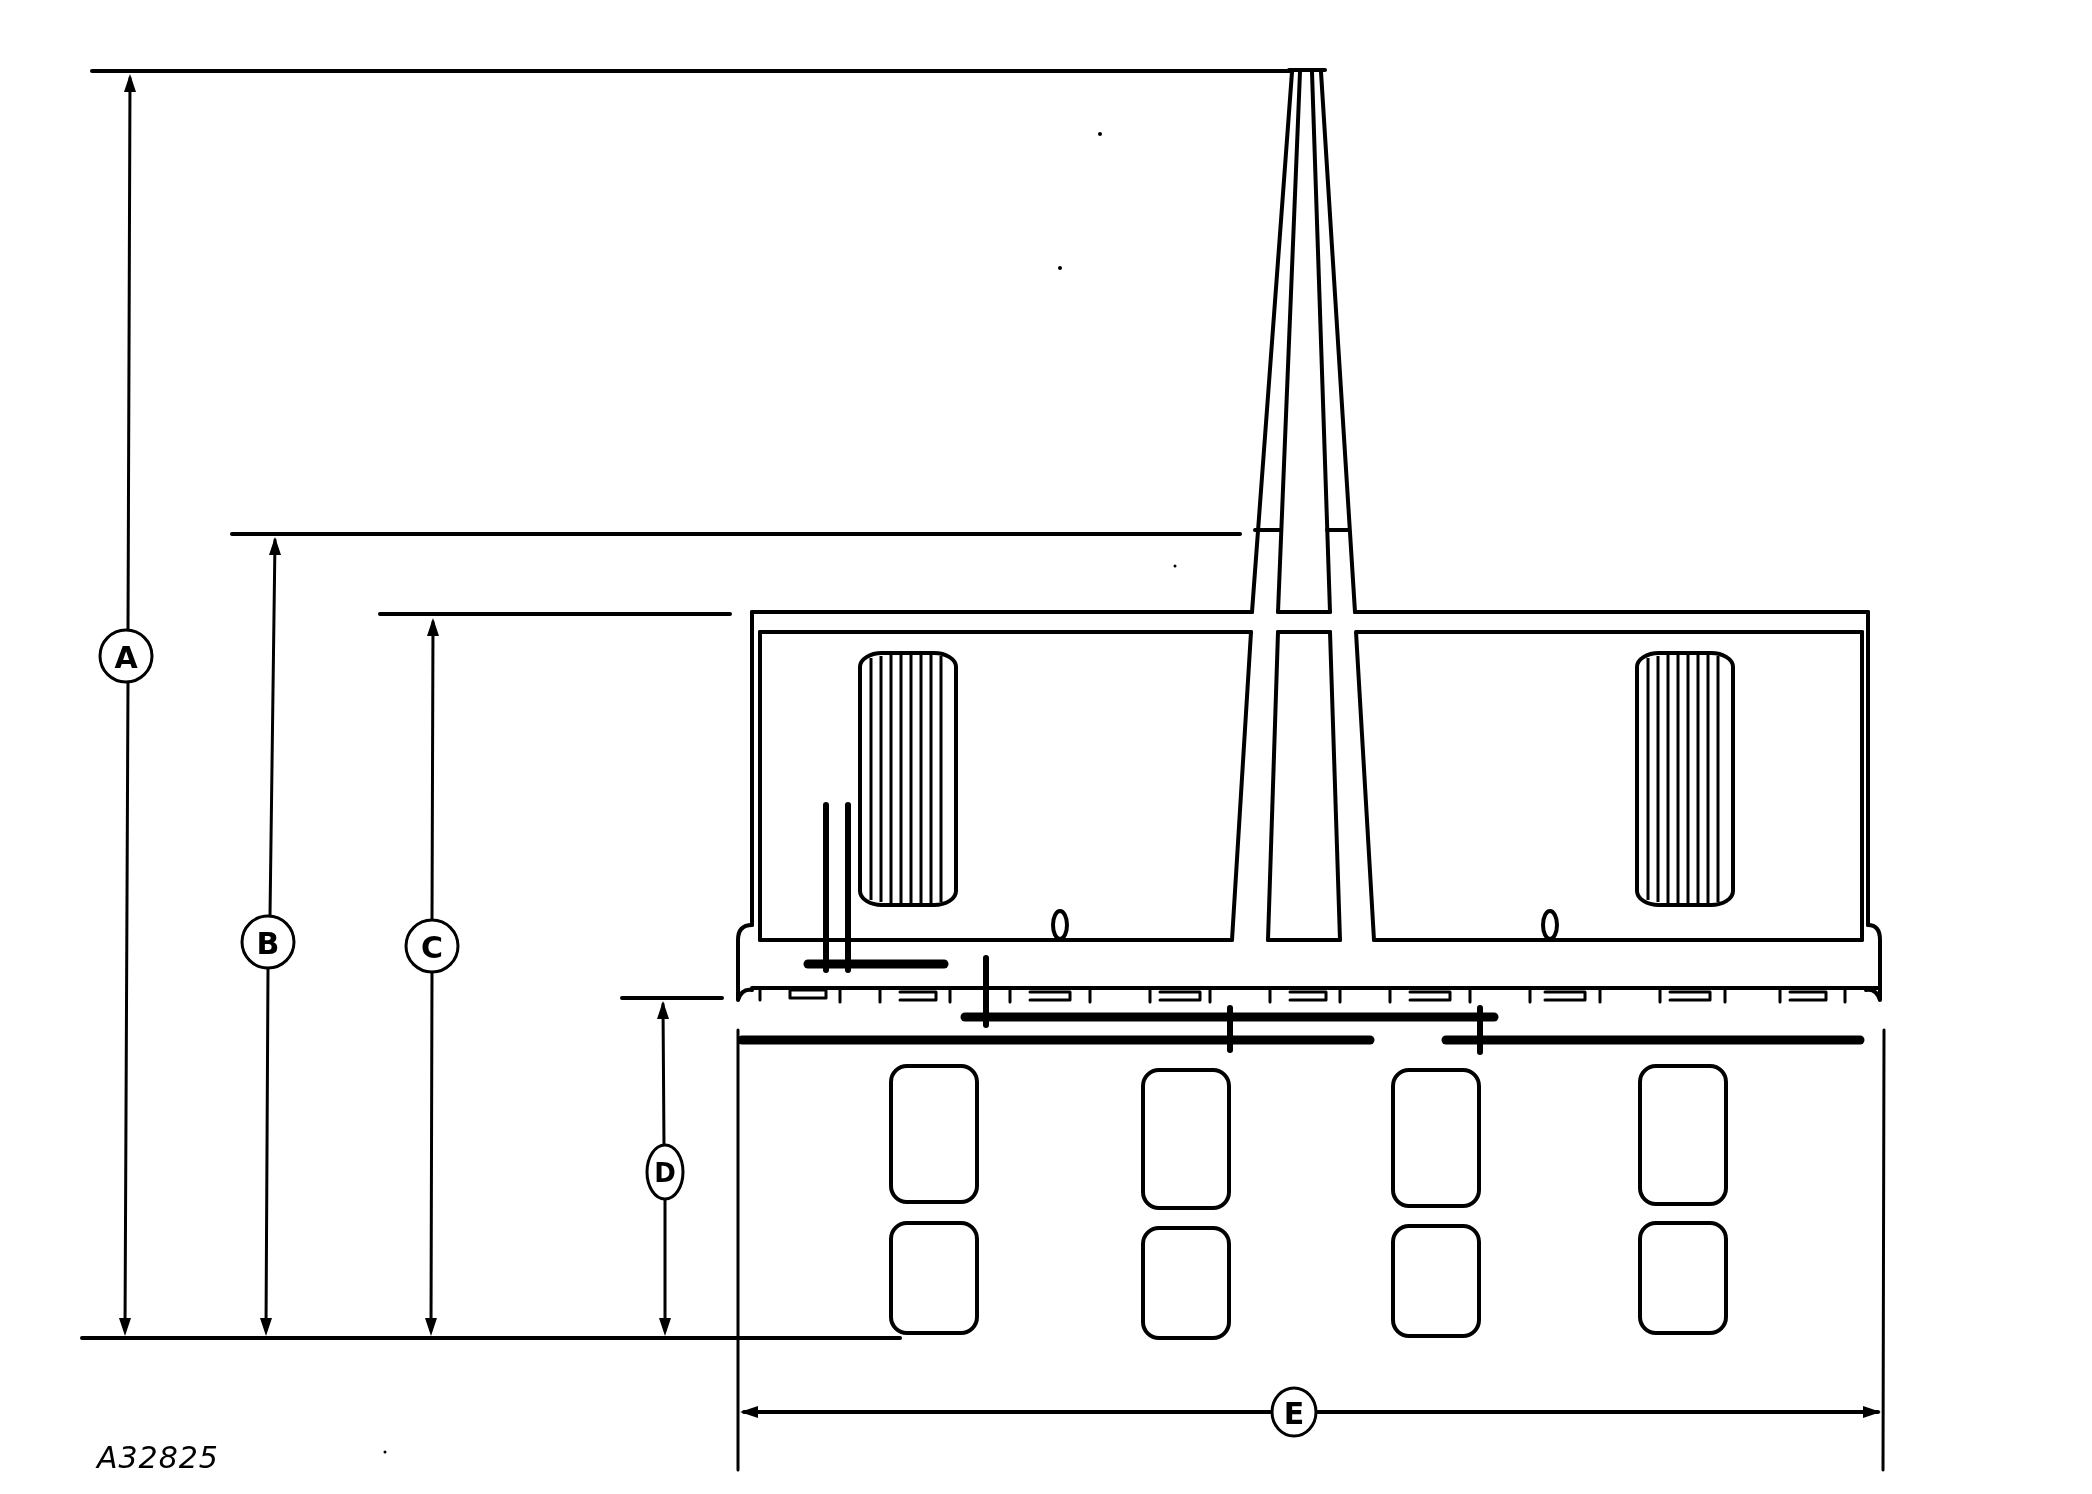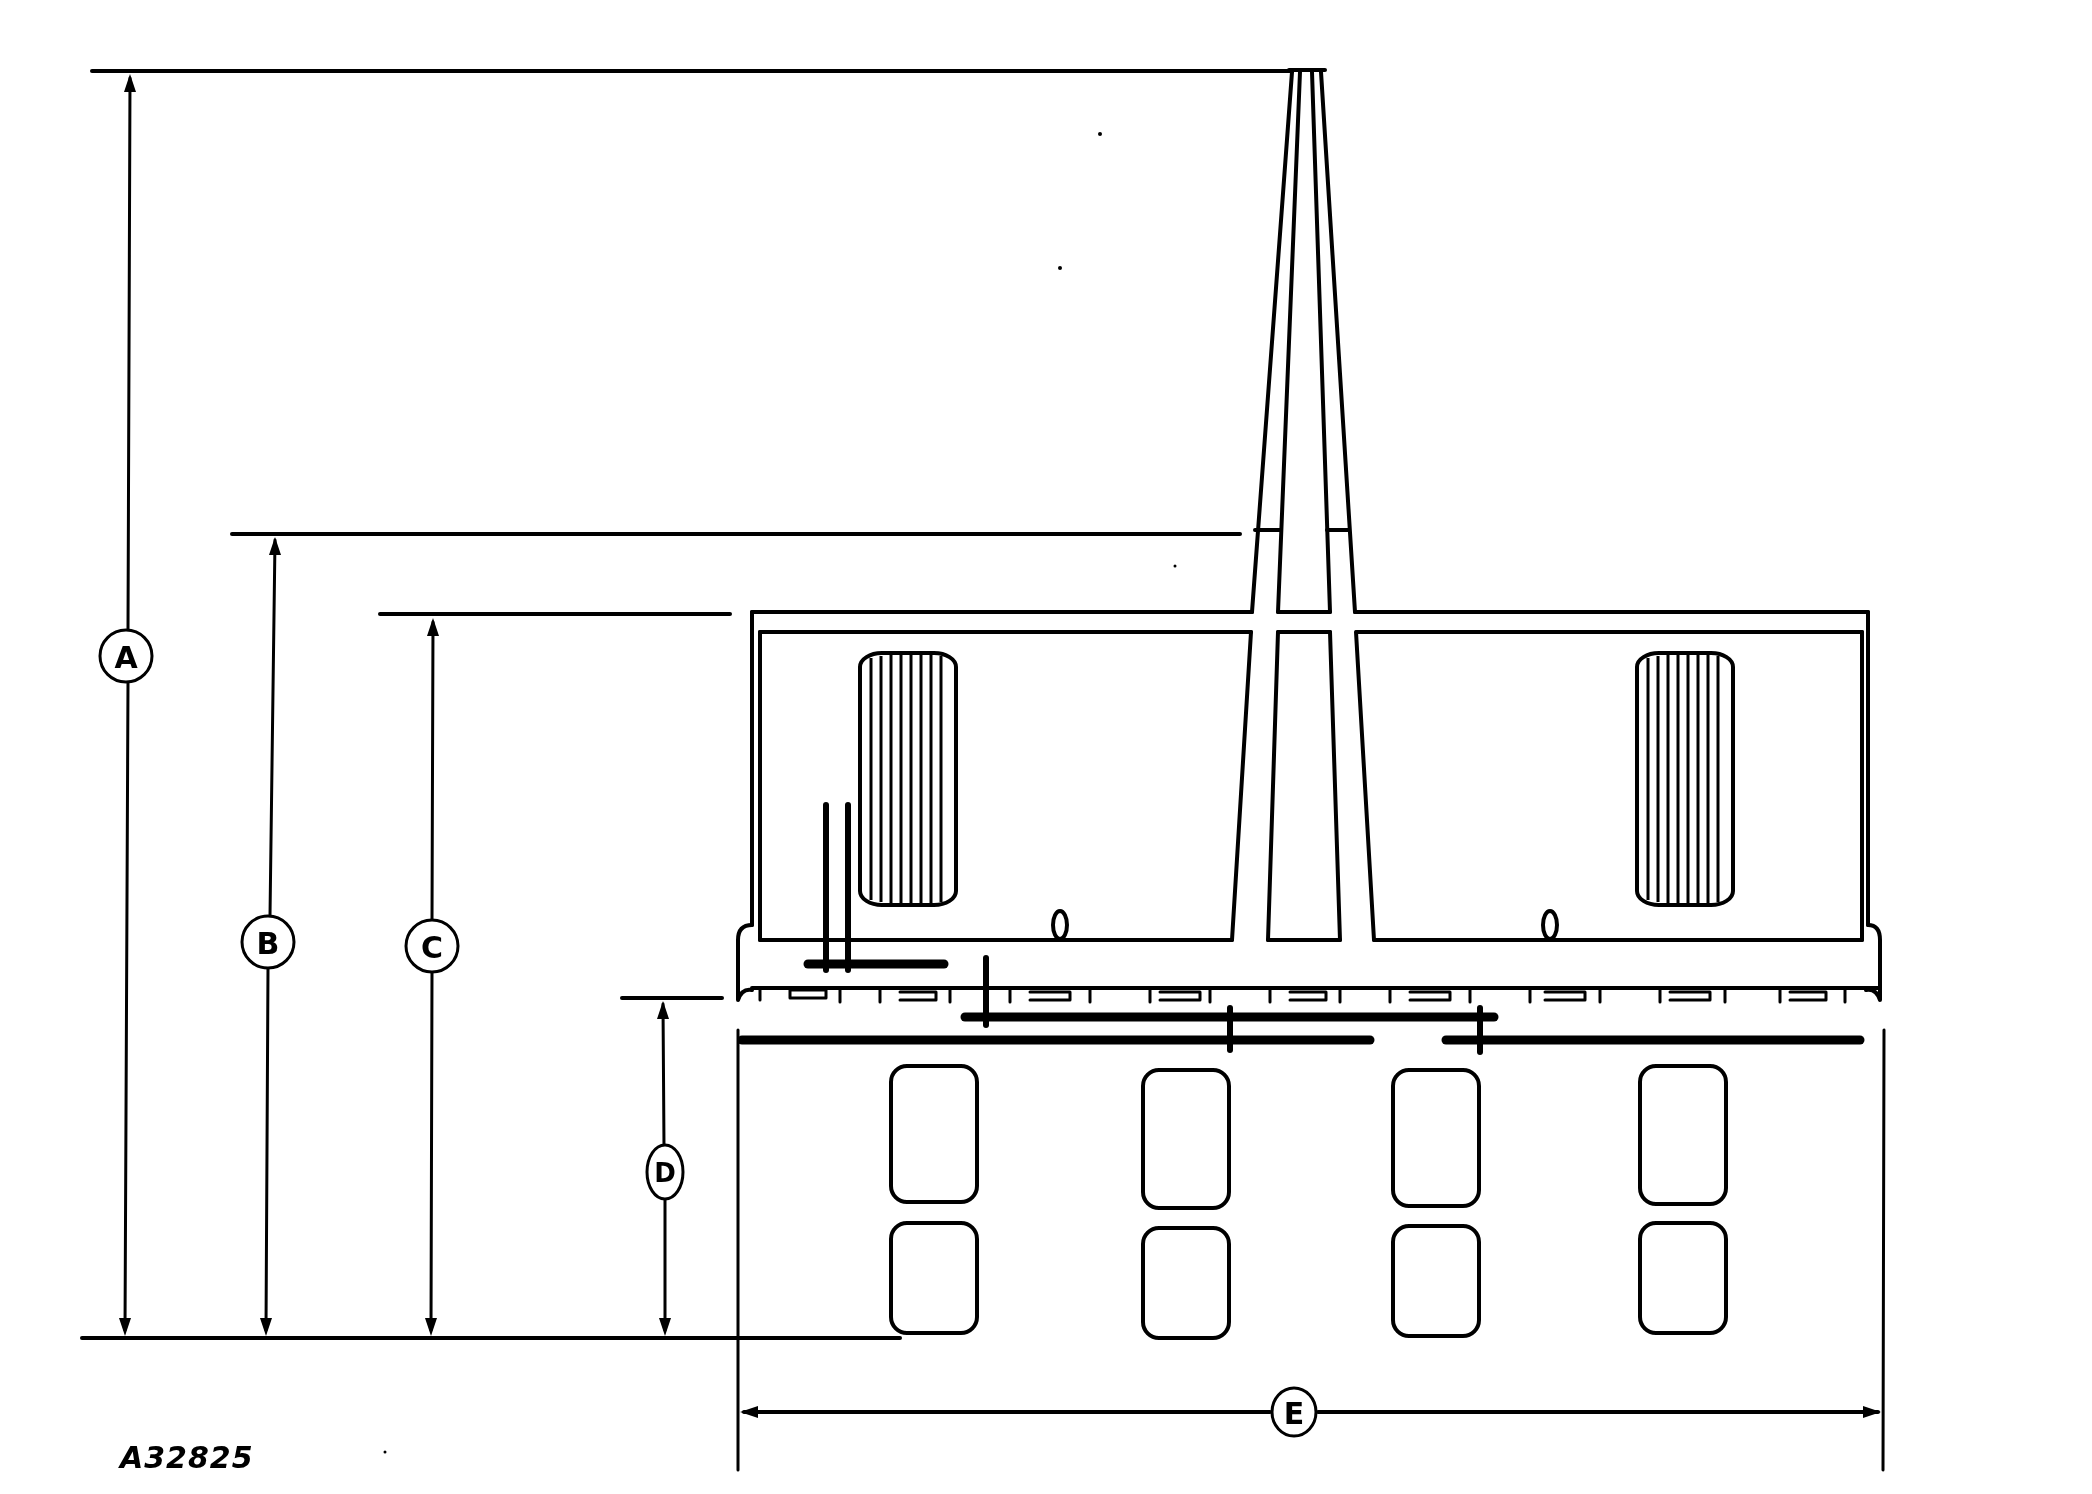--- a/index.html
+++ b/index.html
@@ -18,26 +18,25 @@
       font-size: 30px;
       text-anchor: middle;
       dominant-baseline: central;
       fill: #000;
     }
     .drawing-id {
       position: absolute;
       left: 97px;
       top: 1440px;
       font-family: "DejaVu Sans", sans-serif;
-      font-weight: bold;
+      font-weight: normal;
       font-style: italic;
       font-size: 30px;
       letter-spacing: 1px;
       color: #000;
-      margin-left: 23px;
     }
   </style>
 </head>
 <body>
 
 <div class="canvas">
   <svg width="2092" height="1494" viewBox="0 0 2092 1494" xmlns="http://www.w3.org/2000/svg">
 
     <g>
       <line class="ln med" x1="92" y1="71" x2="1290" y2="71"></line>

